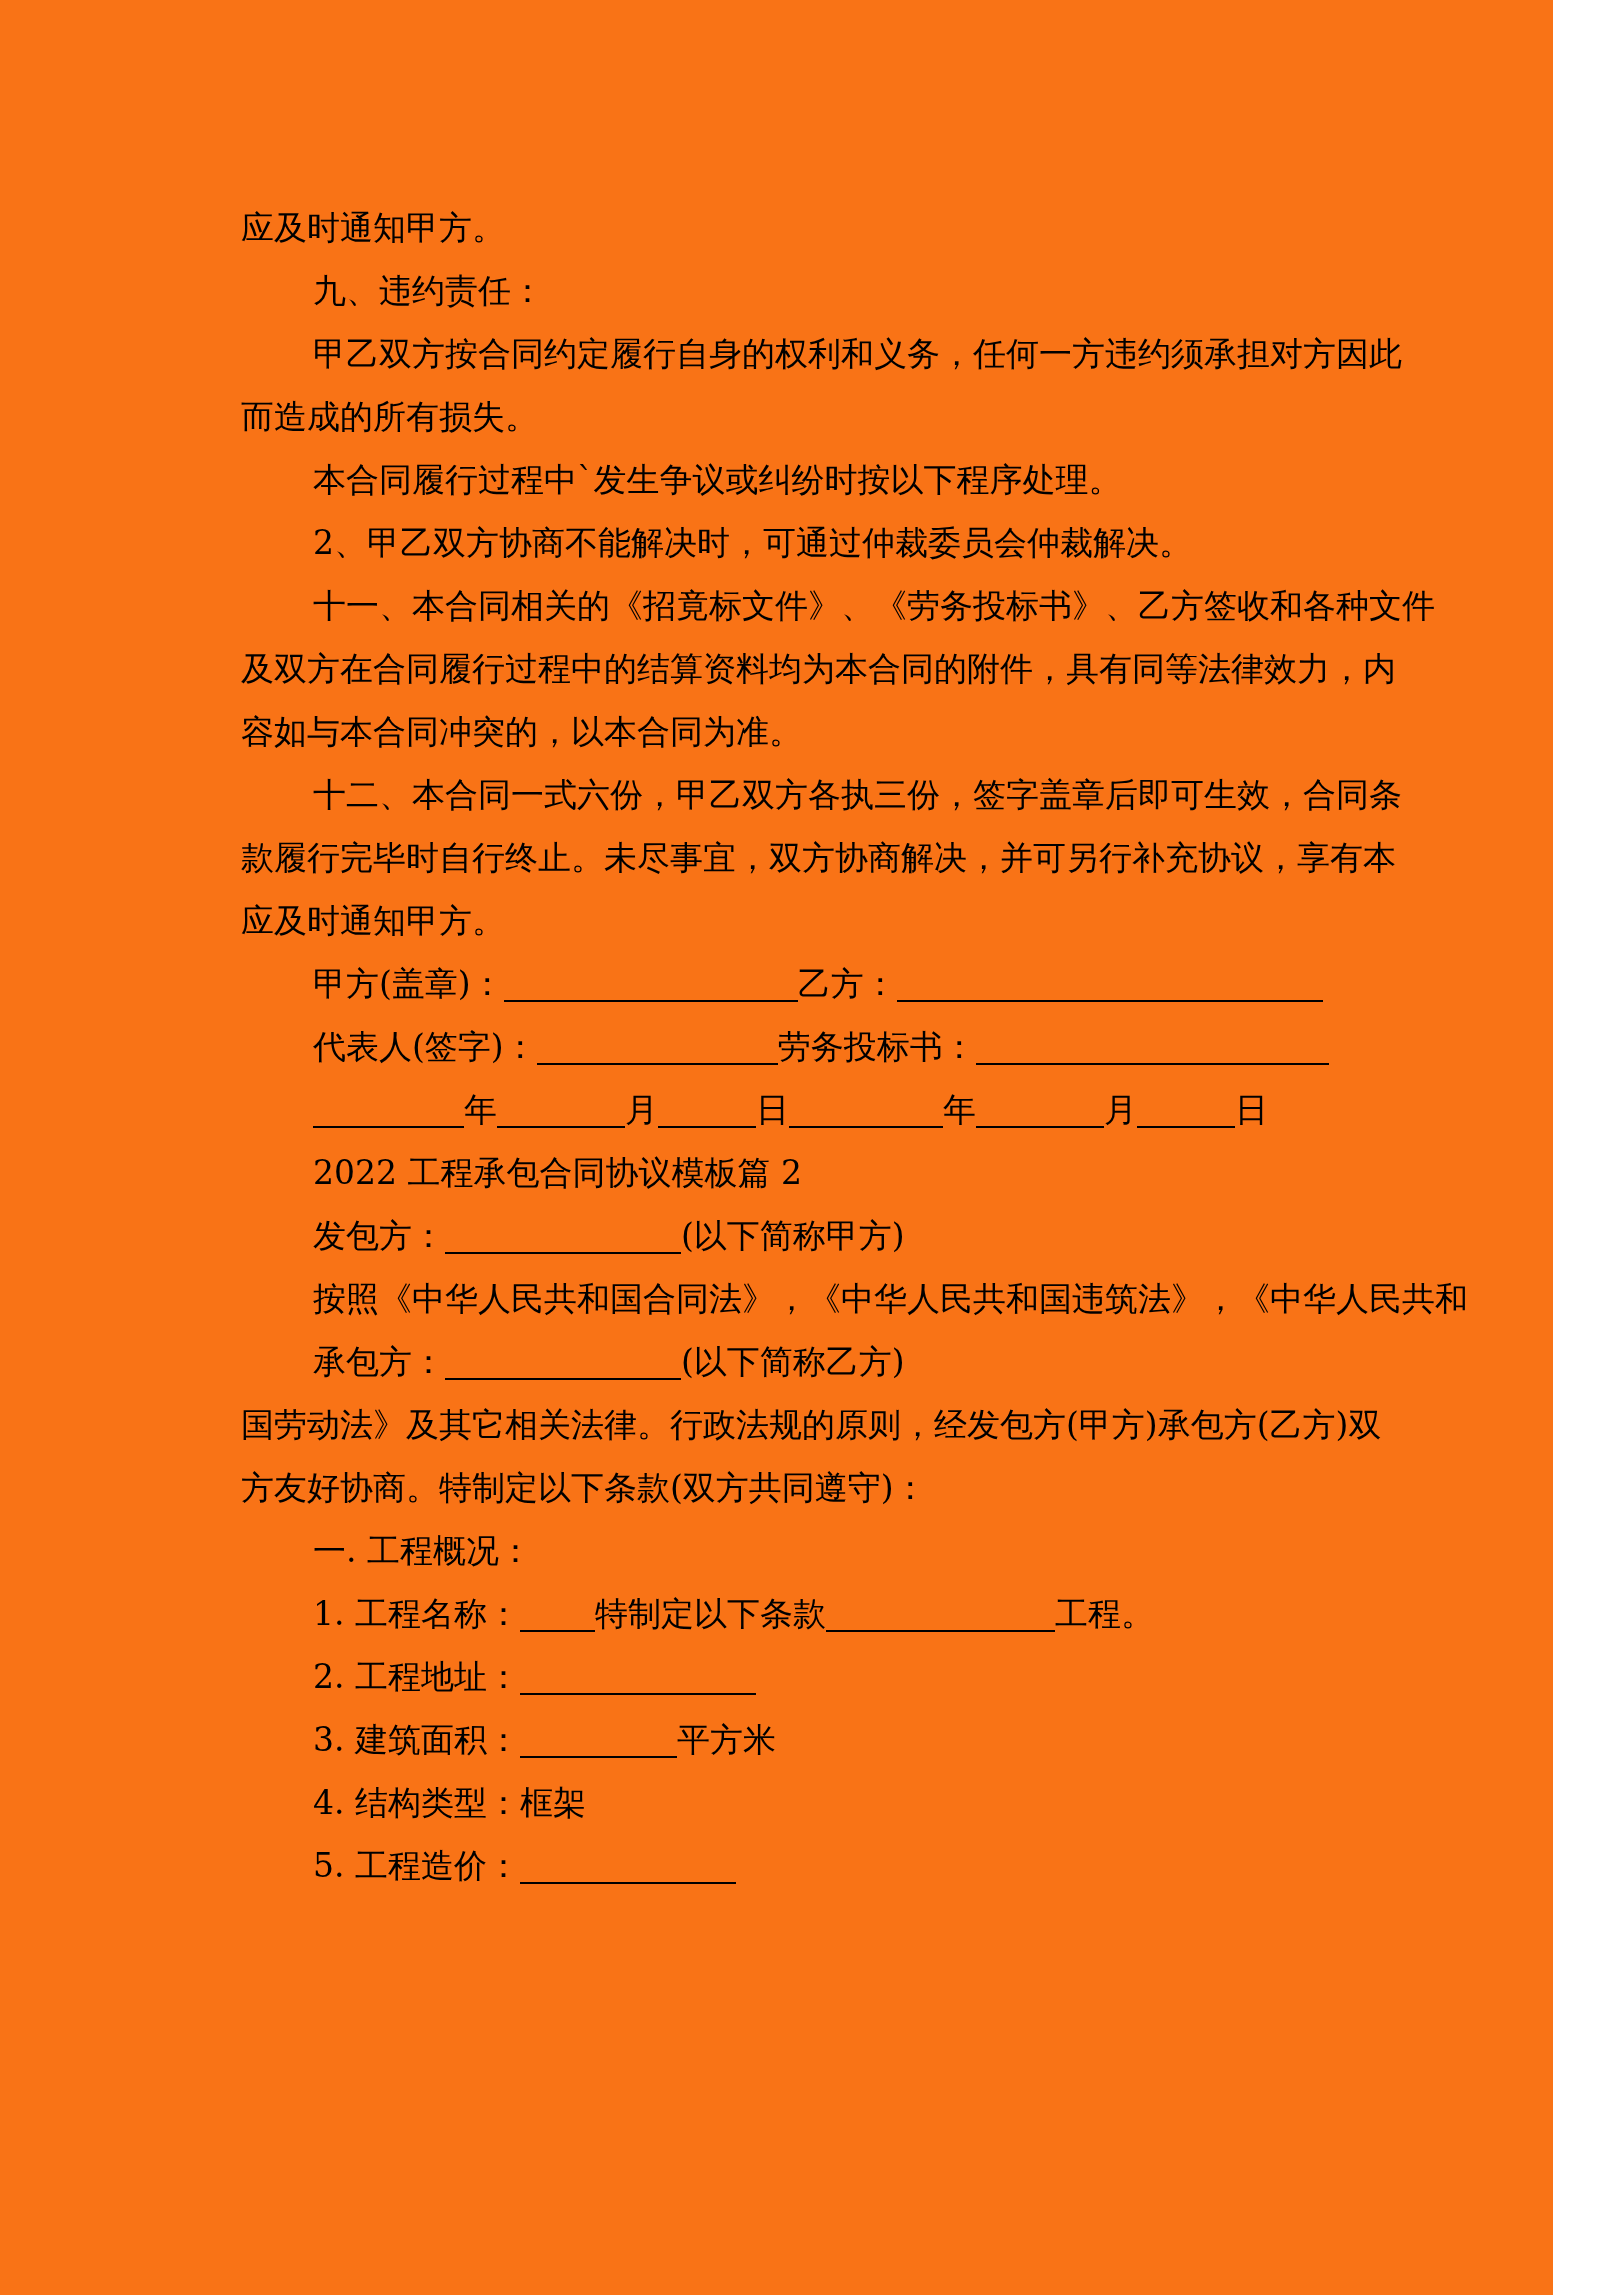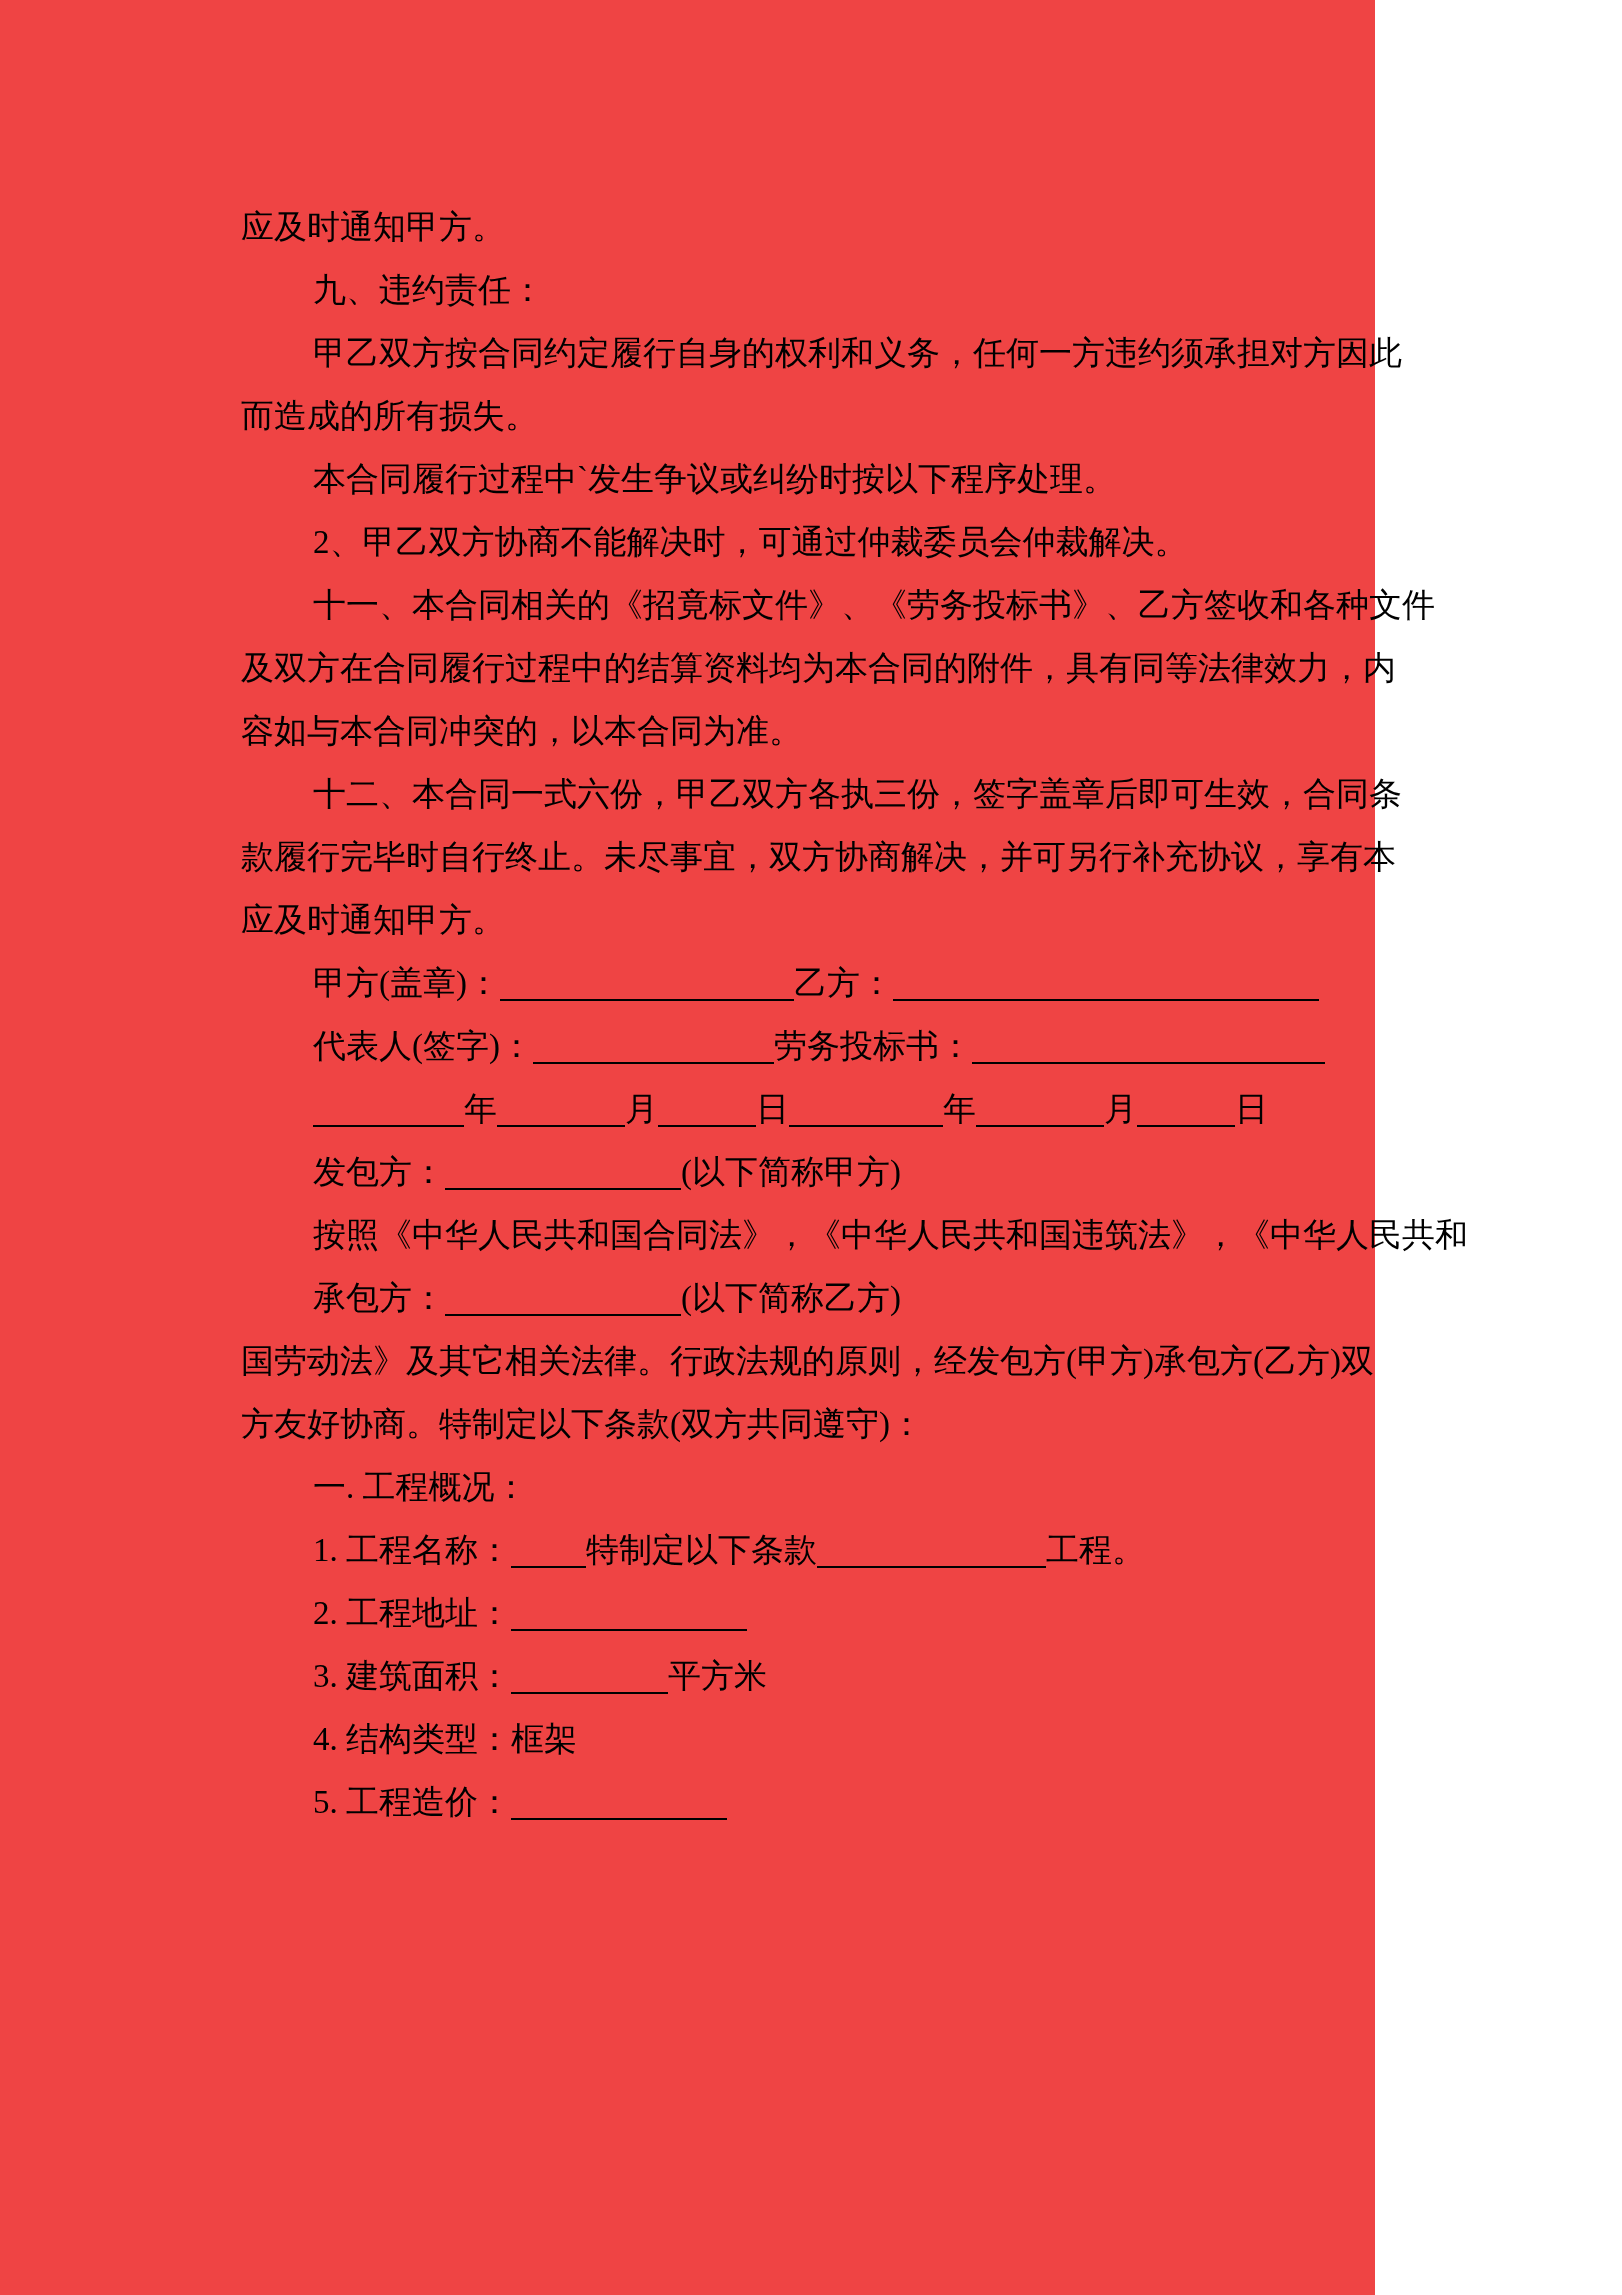--- a/index.html
+++ b/index.html
@@ -11,24 +11,23 @@
     height: 2295px;
     background: #ffffff;
     color: #000000;
     font-family: "DejaVu Serif", "Liberation Serif", serif;
     position: relative;
     overflow: hidden;
   }
   .page {
     position: absolute;
     left: 0; top: 0;
-    width: 1375px;
+    width: 1553px;
     height: 2295px;
-    background: #ef4444;
-    font-family: Liberation Serif, serif;
+    background: #f97316;
   }
   .doc-body {
     position: absolute;
     left: 241px;
     top: 196px;
     width: 1165px;
   }
   p.line {
     margin: 0;
     padding: 0;
@@ -64,20 +63,21 @@
       <p class="line indent"><span class="text-run">2、甲乙双方协商不能解决时，可通过仲裁委员会仲裁解决。</span></p>
       <p class="line indent"><span class="text-run">十一、本合同相关的《招竟标文件》、《劳务投标书》、乙方签收和各种文件</span></p>
       <p class="line"><span class="text-run">及双方在合同履行过程中的结算资料均为本合同的附件，具有同等法律效力，内</span></p>
       <p class="line"><span class="text-run">容如与本合同冲突的，以本合同为准。</span></p>
       <p class="line indent"><span class="text-run">十二、本合同一式六份，甲乙双方各执三份，签字盖章后即可生效，合同条</span></p>
       <p class="line"><span class="text-run">款履行完毕时自行终止。未尽事宜，双方协商解决，并可另行补充协议，享有本</span></p>
       <p class="line"><span class="text-run">应及时通知甲方。</span></p>
       <p class="line indent"><span class="text-run">甲方(盖章)：</span><span class="blank" style="width: 294px;"></span><span class="text-run">乙方：</span><span class="blank" style="width: 426px;"></span></p>
       <p class="line indent"><span class="text-run">代表人(签字)：</span><span class="blank" style="width: 241px;"></span><span class="text-run">劳务投标书：</span><span class="blank" style="width: 353px;"></span></p>
       <p class="line indent"><span class="blank" style="width: 151px;"></span><span class="text-run">年</span><span class="blank" style="width: 128px;"></span><span class="text-run">月</span><span class="blank" style="width: 98px;"></span><span class="text-run">日</span><span class="blank" style="width: 154px;"></span><span class="text-run">年</span><span class="blank" style="width: 128px;"></span><span class="text-run">月</span><span class="blank" style="width: 98px;"></span><span class="text-run">日</span></p>
+      <p class="line indent"><span class="text-run">2022 工程承包合同协议模板篇 2</span></p>
       <p class="line indent"><span class="text-run">发包方：</span><span class="blank" style="width: 236px;"></span><span class="text-run">(以下简称甲方)</span></p>
       <p class="line indent"><span class="text-run">按照《中华人民共和国合同法》，《中华人民共和国违筑法》，《中华人民共和</span></p>
       <p class="line indent"><span class="text-run">承包方：</span><span class="blank" style="width: 236px;"></span><span class="text-run">(以下简称乙方)</span></p>
       <p class="line"><span class="text-run">国劳动法》及其它相关法律。行政法规的原则，经发包方(甲方)承包方(乙方)双</span></p>
       <p class="line"><span class="text-run">方友好协商。特制定以下条款(双方共同遵守)：</span></p>
       <p class="line indent"><span class="text-run">一. 工程概况：</span></p>
       <p class="line indent"><span class="text-run">1. 工程名称：</span><span class="blank" style="width: 75px;"></span><span class="text-run">特制定以下条款</span><span class="blank" style="width: 229px;"></span><span class="text-run">工程。</span></p>
       <p class="line indent"><span class="text-run">2. 工程地址：</span><span class="blank" style="width: 236px;"></span></p>
       <p class="line indent"><span class="text-run">3. 建筑面积：</span><span class="blank" style="width: 157px;"></span><span class="text-run">平方米</span></p>
       <p class="line indent"><span class="text-run">4. 结构类型：框架</span></p>

